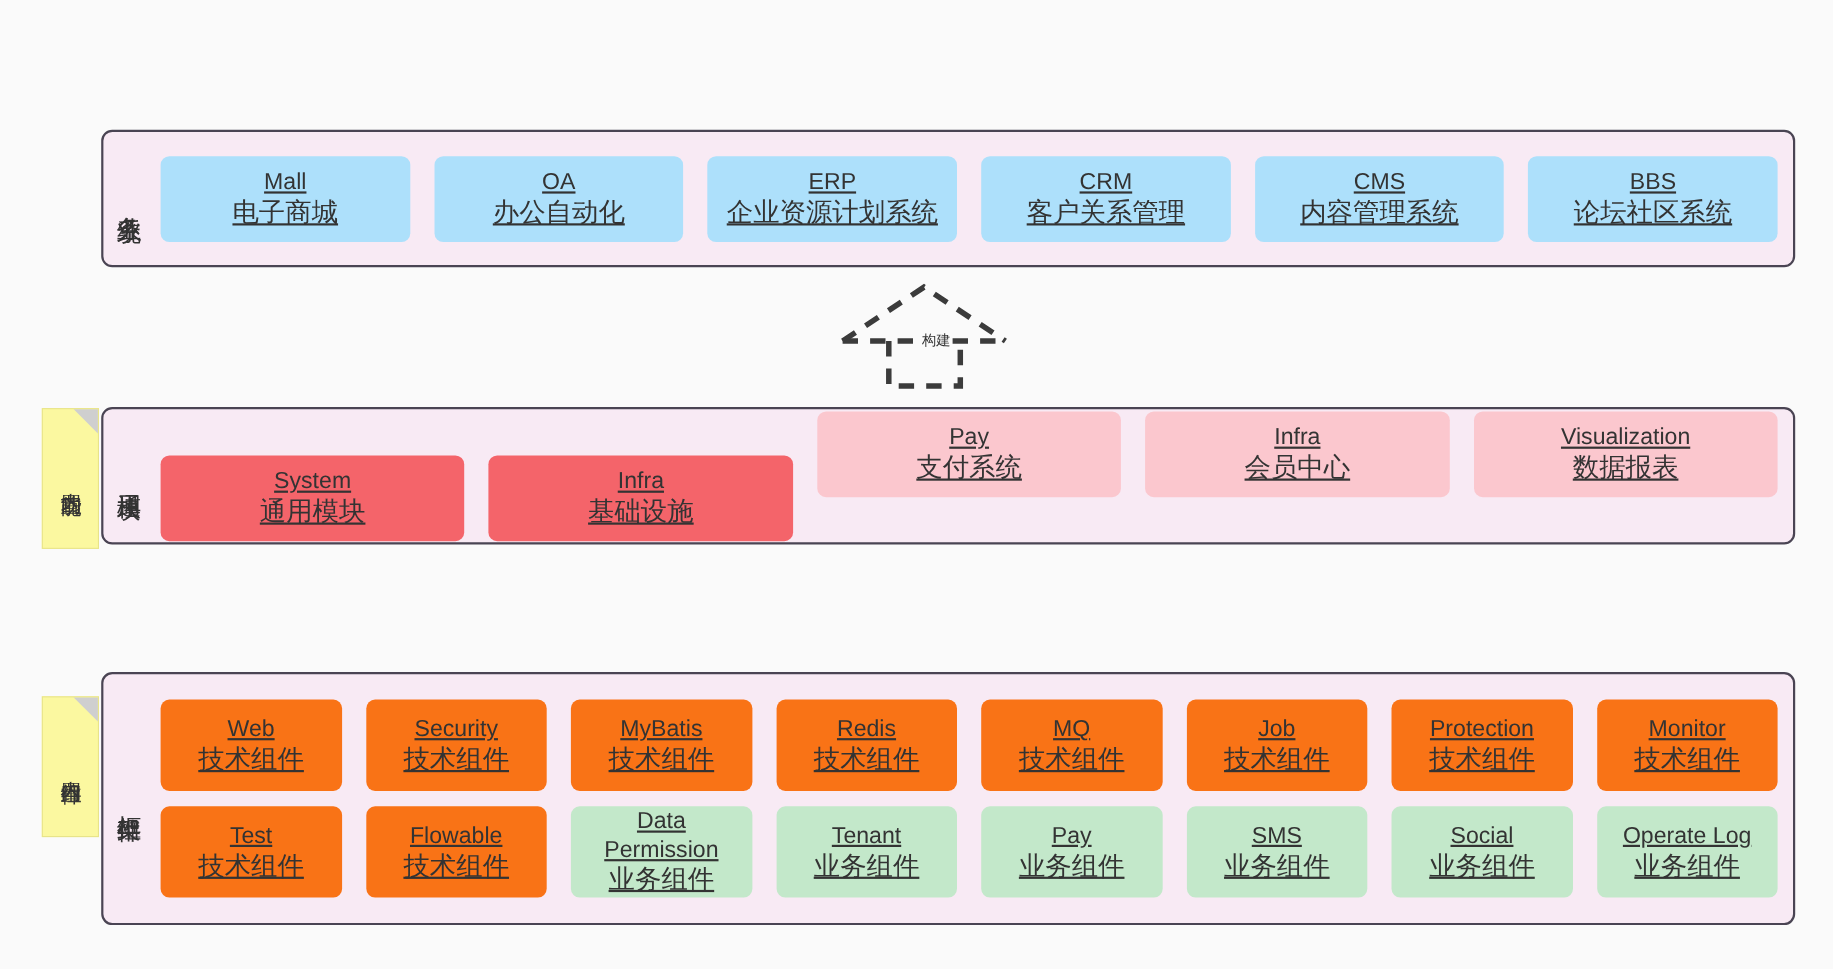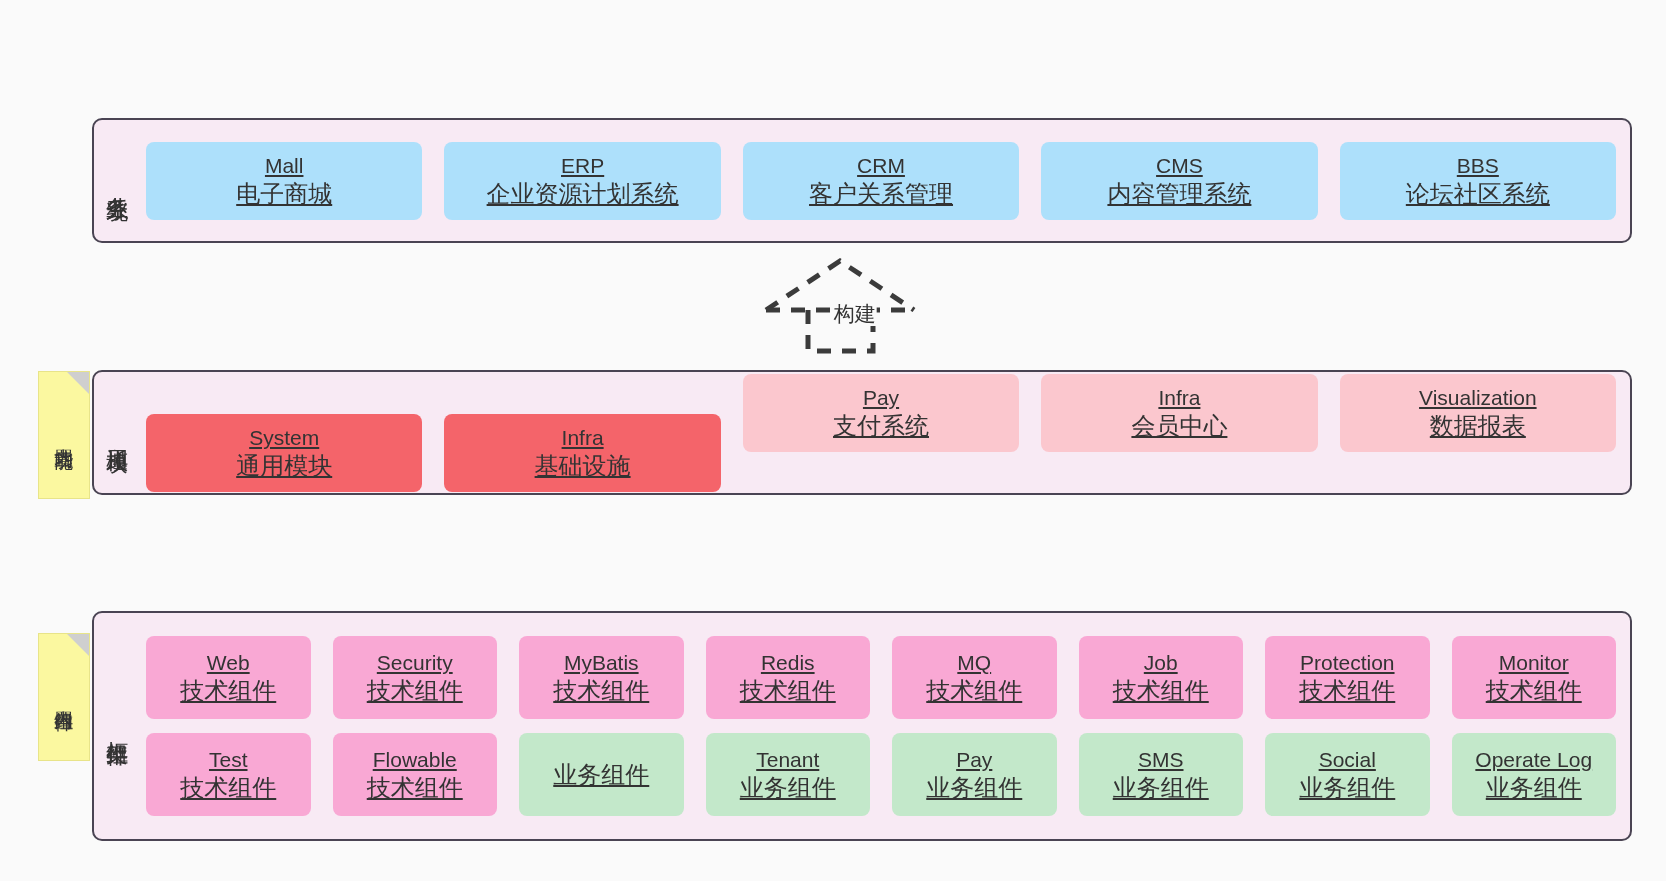--- a/index.html
+++ b/index.html
@@ -81,21 +81,21 @@
   .card .en {
     font-size: 21px;
   }
   .card .cn {
     font-size: 24px;
   }
 
   .c-blue        { background: #ade0fb; }
   .c-red-strong  { background: #f4646a; margin-top: 40px; }
   .c-pink        { background: #fbc7ce; }
-  .c-green-strong{ background: #f9a8d4; }
+  .c-green-strong{ background: #f97316; }
   .c-green-light { background: #c3e8ca; }
 
   
   #layer-business { left: 92px;  top: 118px; width: 1540px; height: 125px; }
   #layer-common   { left: 92px;  top: 370px; width: 1540px; height: 125px; }
   #layer-framework{ left: 92px;  top: 611px; width: 1540px; height: 230px; }
 
   #layer-business .card,
   #layer-common .card { height: 78px; }
   #layer-framework .card { height: 83px; }
@@ -143,41 +143,45 @@
   .uml-arrow svg {
     display: block;
     width: 100%;
     height: 100%;
   }
   .uml-arrow .arrow-label {
     position: absolute;
     left: 50%;
     top: 46px;
     transform: translateX(-28%);
-    font-size: 21px;
+    font-size: 13px;
     line-height: 1;
     color: #333333;
     background: #fafafa;
     padding: 2px 1px;
     white-space: nowrap;
     user-select: none;
   }
 </style>
 </head>
 <body>
 
 <div class="canvas">
 
   <div class="layer" id="layer-business">
     <div class="layer-title">业务系统</div>
     <div class="layer-body">
       <div class="row">
         <div class="card c-blue">
           <span class="en">Mall</span>
           <span class="cn">电子商城</span>
+        </div>
+        <div class="card c-blue">
+          <span class="en">OA</span>
+          <span class="cn">办公自动化</span>
         </div>
         <div class="card c-blue">
           <span class="en">ERP</span>
           <span class="cn">企业资源计划系统</span>
         </div>
         <div class="card c-blue">
           <span class="en">CRM</span>
           <span class="cn">客户关系管理</span>
         </div>
         <div class="card c-blue">
@@ -280,20 +284,21 @@
       <div class="row">
         <div class="card c-green-strong">
           <span class="en">Test</span>
           <span class="cn">技术组件</span>
         </div>
         <div class="card c-green-strong">
           <span class="en">Flowable</span>
           <span class="cn">技术组件</span>
         </div>
         <div class="card c-green-light">
+          <span class="en">Data Permission</span>
           <span class="cn">业务组件</span>
         </div>
         <div class="card c-green-light">
           <span class="en">Tenant</span>
           <span class="cn">业务组件</span>
         </div>
         <div class="card c-green-light">
           <span class="en">Pay</span>
           <span class="cn">业务组件</span>
         </div>

